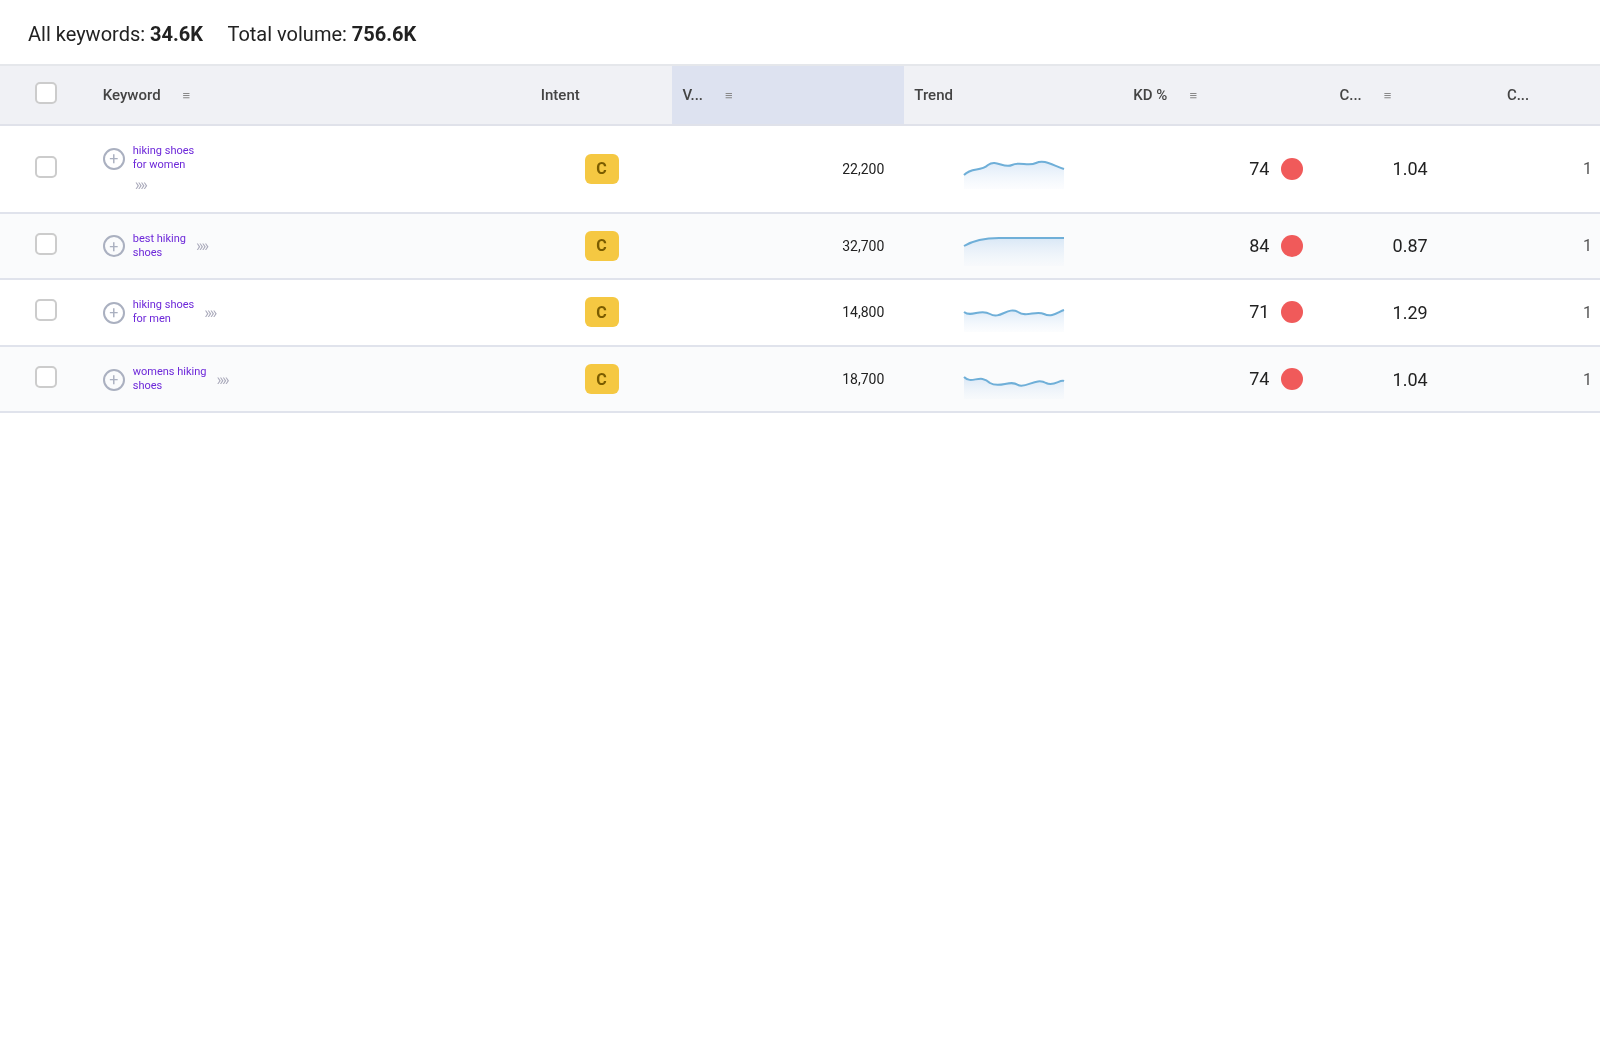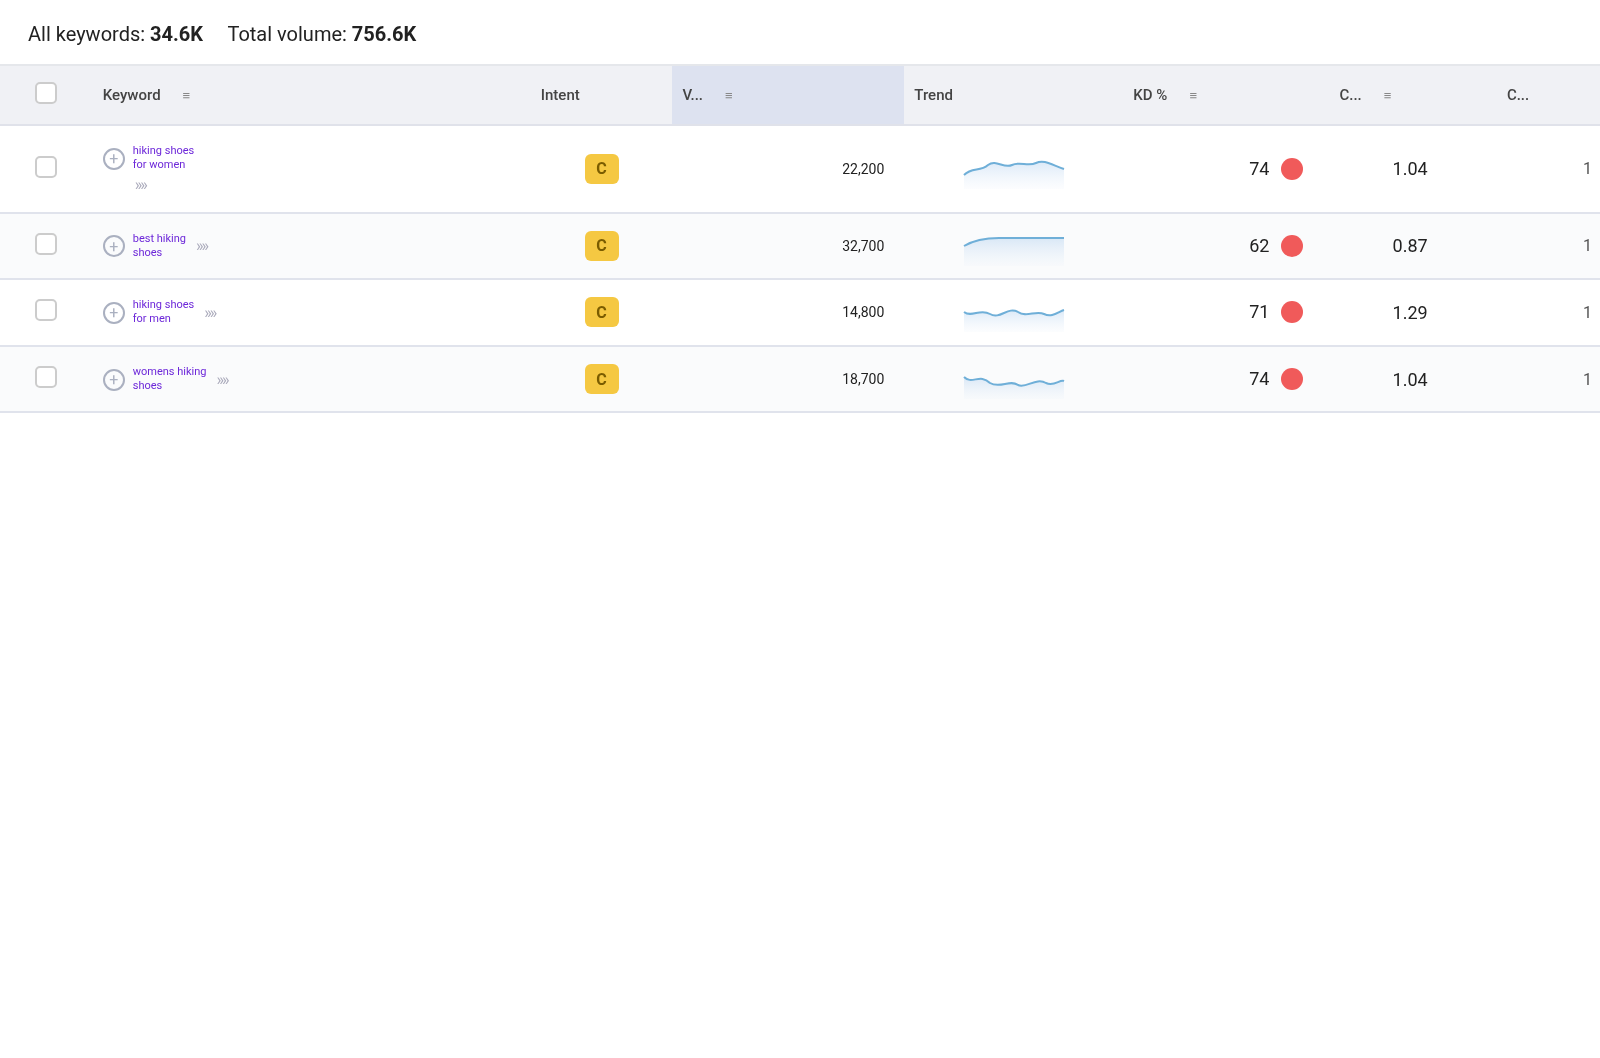--- a/index.html
+++ b/index.html
@@ -352,21 +352,21 @@
           <stop offset="0%" stop-color="#b8d4f0" stop-opacity="0.5"></stop>
           <stop offset="100%" stop-color="#deeaf8" stop-opacity="0.1"></stop>
         </linearGradient>
       </defs>
       <path d="M10,22 C20,16 30,14 45,14 C60,14 70,14 85,14 C95,14 100,14 110,14 L110,42 L10,42 Z" fill="url(#trendGrad1)"></path>
       <path d="M10,22 C20,16 30,14 45,14 C60,14 70,14 85,14 C95,14 100,14 110,14" stroke="#6fafd8" stroke-width="2" fill="none"></path>
     </svg>
   </td>
           <td>
     <div class="kd-cell">
-      <span class="kd-num">62</span>
+      <span class="kd-num">84</span>
       <span class="red-dot"></span>
     </div>
   </td>
           <td class="c1-cell">0.87</td>
           <td class="c2-cell">1</td>
         </tr>
         <tr>
           <td class="check-cell"><span class="checkbox"></span></td>
           <td>
             <div class="keyword-cell">

